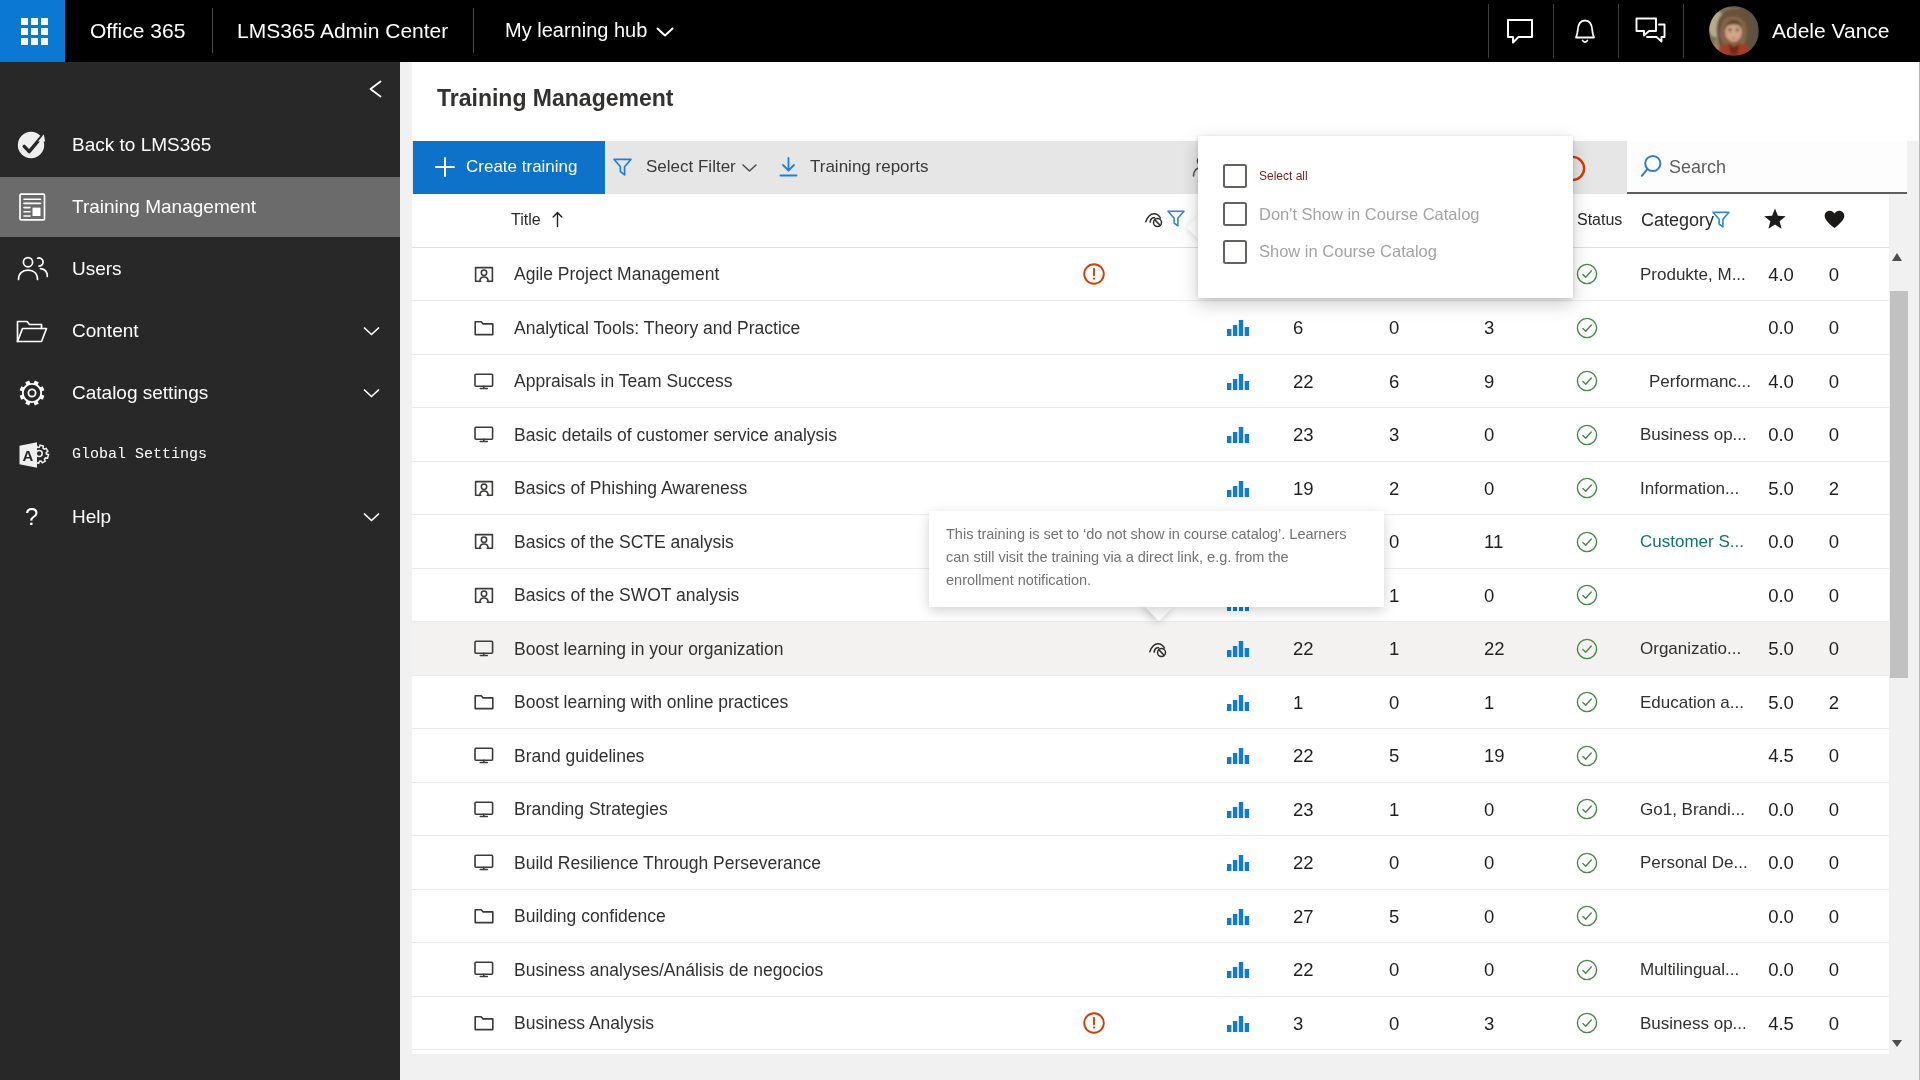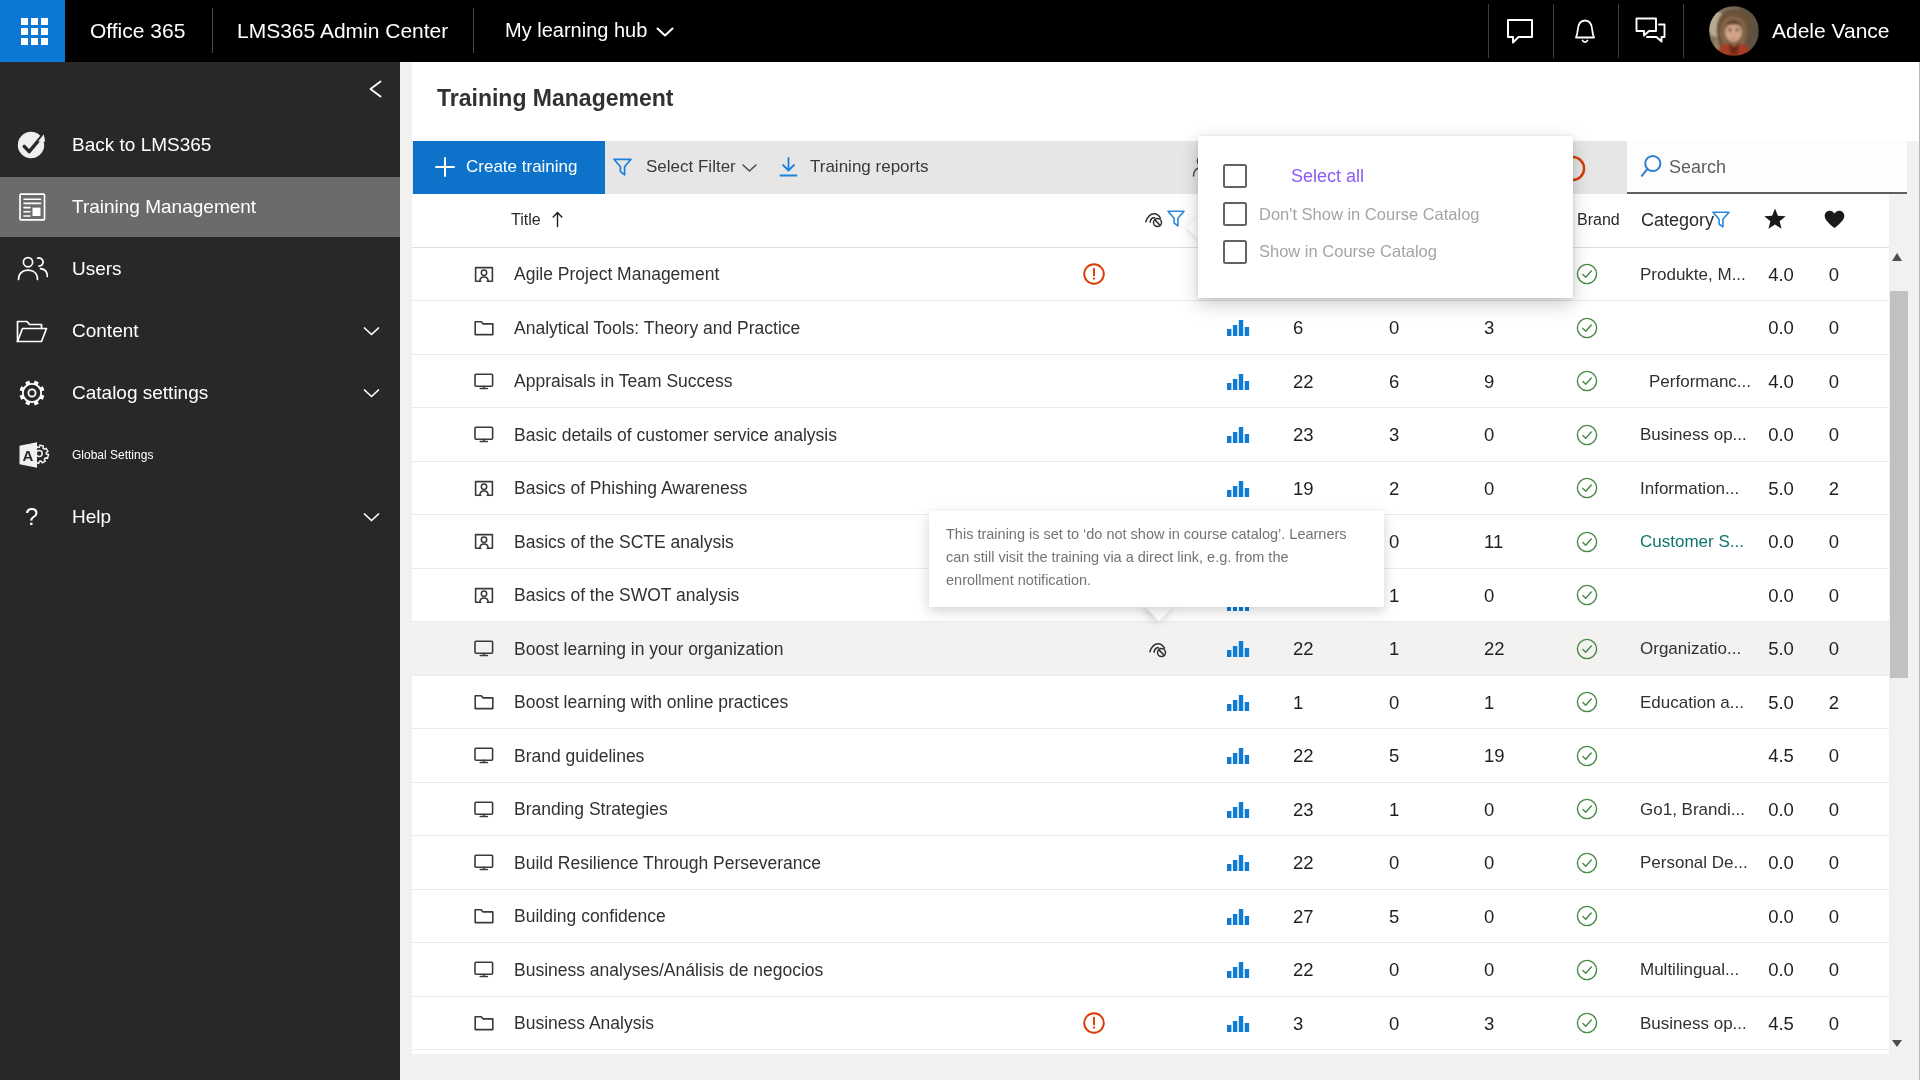--- a/index.html
+++ b/index.html
@@ -78,21 +78,21 @@
 <div class="a" style="left:0px;top:62px;width:400px;height:1018px;background:#282828"></div>
 <svg class="a" style="left:368px;top:80px" width="14" height="18" viewBox="0 0 14 18">
     <path d="M12.5 1.5 L2.5 9 L12.5 16.5" style="fill:none;stroke-linecap:round;stroke-linejoin:round;stroke:#fff;stroke-width:1.8"></path>
   </svg>
 <div class="a" style="left:0px;top:177px;width:400px;height:59.5px;background:#6b6b6b"></div>
 <div class="tx" style="left:72px;top:133px;font-size:19px;line-height:24px;color:#fff;font-weight:400;">Back to LMS365</div>
 <div class="tx" style="left:72px;top:195px;font-size:19px;line-height:24px;color:#fff;font-weight:400;">Training Management</div>
 <div class="tx" style="left:72px;top:257px;font-size:19px;line-height:24px;color:#fff;font-weight:400;">Users</div>
 <div class="tx" style="left:72px;top:319px;font-size:19px;line-height:24px;color:#fff;font-weight:400;">Content</div>
 <div class="tx" style="left:72px;top:381px;font-size:19px;line-height:24px;color:#fff;font-weight:400;">Catalog settings</div>
-<div class="tx" style="left:72px;top:443px;font-size:12px;line-height:24px;color:#fff;font-weight:400;">Global Settings</div>
+<div class="tx" style="left:72px;top:443px;font-size:15px;line-height:24px;color:#fff;font-weight:400;font-family:Liberation Mono, monospace;">Global Settings</div>
 <div class="tx" style="left:72px;top:505px;font-size:19px;line-height:24px;color:#fff;font-weight:400;">Help</div>
 <svg class="a" style="left:363px;top:327px" width="17" height="9" viewBox="0 0 17 9">
     <path d="M1.5 1 L8.5 7.5 L15.5 1" style="fill:none;stroke-linecap:round;stroke-linejoin:round;stroke:#fff;stroke-width:1.7"></path>
   </svg>
 <svg class="a" style="left:363px;top:389px" width="17" height="9" viewBox="0 0 17 9">
     <path d="M1.5 1 L8.5 7.5 L15.5 1" style="fill:none;stroke-linecap:round;stroke-linejoin:round;stroke:#fff;stroke-width:1.7"></path>
   </svg>
 <svg class="a" style="left:363px;top:513px" width="17" height="9" viewBox="0 0 17 9">
     <path d="M1.5 1 L8.5 7.5 L15.5 1" style="fill:none;stroke-linecap:round;stroke-linejoin:round;stroke:#fff;stroke-width:1.7"></path>
   </svg>
@@ -173,21 +173,21 @@
   </svg>
 <svg class="a" style="left:1144px;top:210px" width="20" height="18" viewBox="0 0 20 18">
     <path d="M1.8 11.8 Q4.6 3.7 10 3.7 Q14.1 3.7 16.5 8.0" style="fill:none;stroke-linecap:round;stroke-linejoin:round;stroke:#2f2e2d;stroke-width:1.5"></path>
     <path d="M6.1 12.2 Q6.9 7.3 10.5 7.8" style="fill:none;stroke-linecap:round;stroke-linejoin:round;stroke:#2f2e2d;stroke-width:1.5"></path>
     <circle cx="13.5" cy="12.6" r="4.0" style="fill:none;stroke-linecap:round;stroke-linejoin:round;stroke:#2f2e2d;stroke-width:1.5"></circle>
     <path d="M10.9 9.9 L16.1 15.2" style="fill:none;stroke-linecap:round;stroke-linejoin:round;stroke:#2f2e2d;stroke-width:1.5"></path>
   </svg>
 <svg class="a" style="left:1167px;top:210px" width="18" height="17" viewBox="0 0 18 17">
     <path d="M1 1.2 H17 L10.9 8.3 V15.9 L7.1 13 V8.3 Z" style="fill:none;stroke-linecap:round;stroke-linejoin:round;stroke:#2b88d8;stroke-width:1.6"></path>
   </svg>
-<div class="tx" style="left:1577px;top:210px;font-size:16px;line-height:20px;color:#2b2a29;font-weight:400;">Brand</div>
+<div class="tx" style="left:1577px;top:210px;font-size:16px;line-height:20px;color:#2b2a29;font-weight:400;">Status</div>
 <div class="tx" style="left:1641px;top:210px;font-size:18px;line-height:20px;color:#2b2a29;font-weight:400;">Category</div>
 <svg class="a" style="left:1712px;top:211px" width="18" height="17" viewBox="0 0 18 17">
     <path d="M1 1.2 H17 L10.9 8.3 V15.9 L7.1 13 V8.3 Z" style="fill:none;stroke-linecap:round;stroke-linejoin:round;stroke:#2b88d8;stroke-width:1.6"></path>
   </svg>
 <svg class="a" style="left:1764px;top:208px" width="22" height="22" viewBox="0 0 22 22">
     <path d="M11 0.5 L13.9 7.8 L21.7 8.2 L15.6 13.2 L17.6 20.8 L11 16.5 L4.4 20.8 L6.4 13.2 L0.3 8.2 L8.1 7.8 Z" fill="#1b1a19"></path>
   </svg>
 <svg class="a" style="left:1824px;top:210px" width="21" height="19" viewBox="0 0 21 19">
     <path d="M10.5 18 C4 12.7 0.7 9.3 0.7 5.9 C0.7 2.9 3 0.7 5.7 0.7 C7.7 0.7 9.4 1.8 10.5 3.5 C11.6 1.8 13.3 0.7 15.3 0.7 C18 0.7 20.3 2.9 20.3 5.9 C20.3 9.3 17 12.7 10.5 18 Z" fill="#1b1a19"></path>
   </svg>
@@ -517,17 +517,17 @@
 <div class="a" style="left:1889px;top:247px;width:22px;height:807px;background:#f1f1f1"></div>
 <div class="a" style="left:1892px;top:253px;width:0;height:0;border-left:5.5px solid transparent;border-right:5.5px solid transparent;border-bottom:8px solid #4e4d4c"></div>
 <div class="a" style="left:1892px;top:1040px;width:0;height:0;border-left:5.5px solid transparent;border-right:5.5px solid transparent;border-top:7px solid #4e4d4c"></div>
 <div class="a" style="left:1889.5px;top:291px;width:18px;height:387px;background:#c1c1c1"></div>
 <div class="a" style="left:1149px;top:597px;width:20px;height:20px;background:#fff;transform:rotate(45deg);box-shadow:0 3px 8px rgba(0,0,0,0.18)"></div>
 <div class="a" style="left:929px;top:510.5px;width:455px;height:96.5px;background:#fff;box-shadow:0 4px 12px rgba(0,0,0,0.18)"></div>
 <div class="tx" style="left:946px;top:523px;font-size:14.5px;line-height:23px;color:#737373;white-space:normal;width:436px">This training is set to ‘do not show in course catalog’. Learners<br>can still visit the training via a direct link, e.g. from the<br>enrollment notification.</div>
 <div class="a" style="left:1190px;top:219px;width:17px;height:17px;background:#fff;transform:rotate(45deg);box-shadow:0 2px 5px rgba(0,0,0,0.10)"></div>
 <div class="a" style="left:1198px;top:136px;width:375px;height:162px;background:#fff;box-shadow:0 6px 18px rgba(0,0,0,0.2),0 1px 4px rgba(0,0,0,0.12)"></div>
 <div class="a" style="left:1223px;top:164px;width:24px;height:24px;background:#fff;border:2px solid #65625f;border-radius:2.5px"></div>
-<div class="tx" style="left:1259px;top:166px;font-size:18px;line-height:21px;color:#8b5cf6;font-weight:400;margin-left:32px;">Select all</div>
+<div class="tx" style="left:1259px;top:166px;font-size:12px;line-height:21px;color:#7f1d1d;font-weight:400;">Select all</div>
 <div class="a" style="left:1223px;top:202px;width:24px;height:24px;background:#fff;border:2px solid #65625f;border-radius:2.5px"></div>
 <div class="tx" style="left:1259px;top:204px;font-size:16.5px;line-height:21px;color:#a6a4a2;font-weight:400;">Don't Show in Course Catalog</div>
 <div class="a" style="left:1223px;top:240px;width:24px;height:24px;background:#fff;border:2px solid #65625f;border-radius:2.5px"></div>
 <div class="tx" style="left:1259px;top:241px;font-size:16.5px;line-height:21px;color:#a6a4a2;font-weight:400;">Show in Course Catalog</div>
 <div class="a" style="left:1919px;top:62px;width:1px;height:1018px;background:#b7b7b7"></div>
 </body></html>

